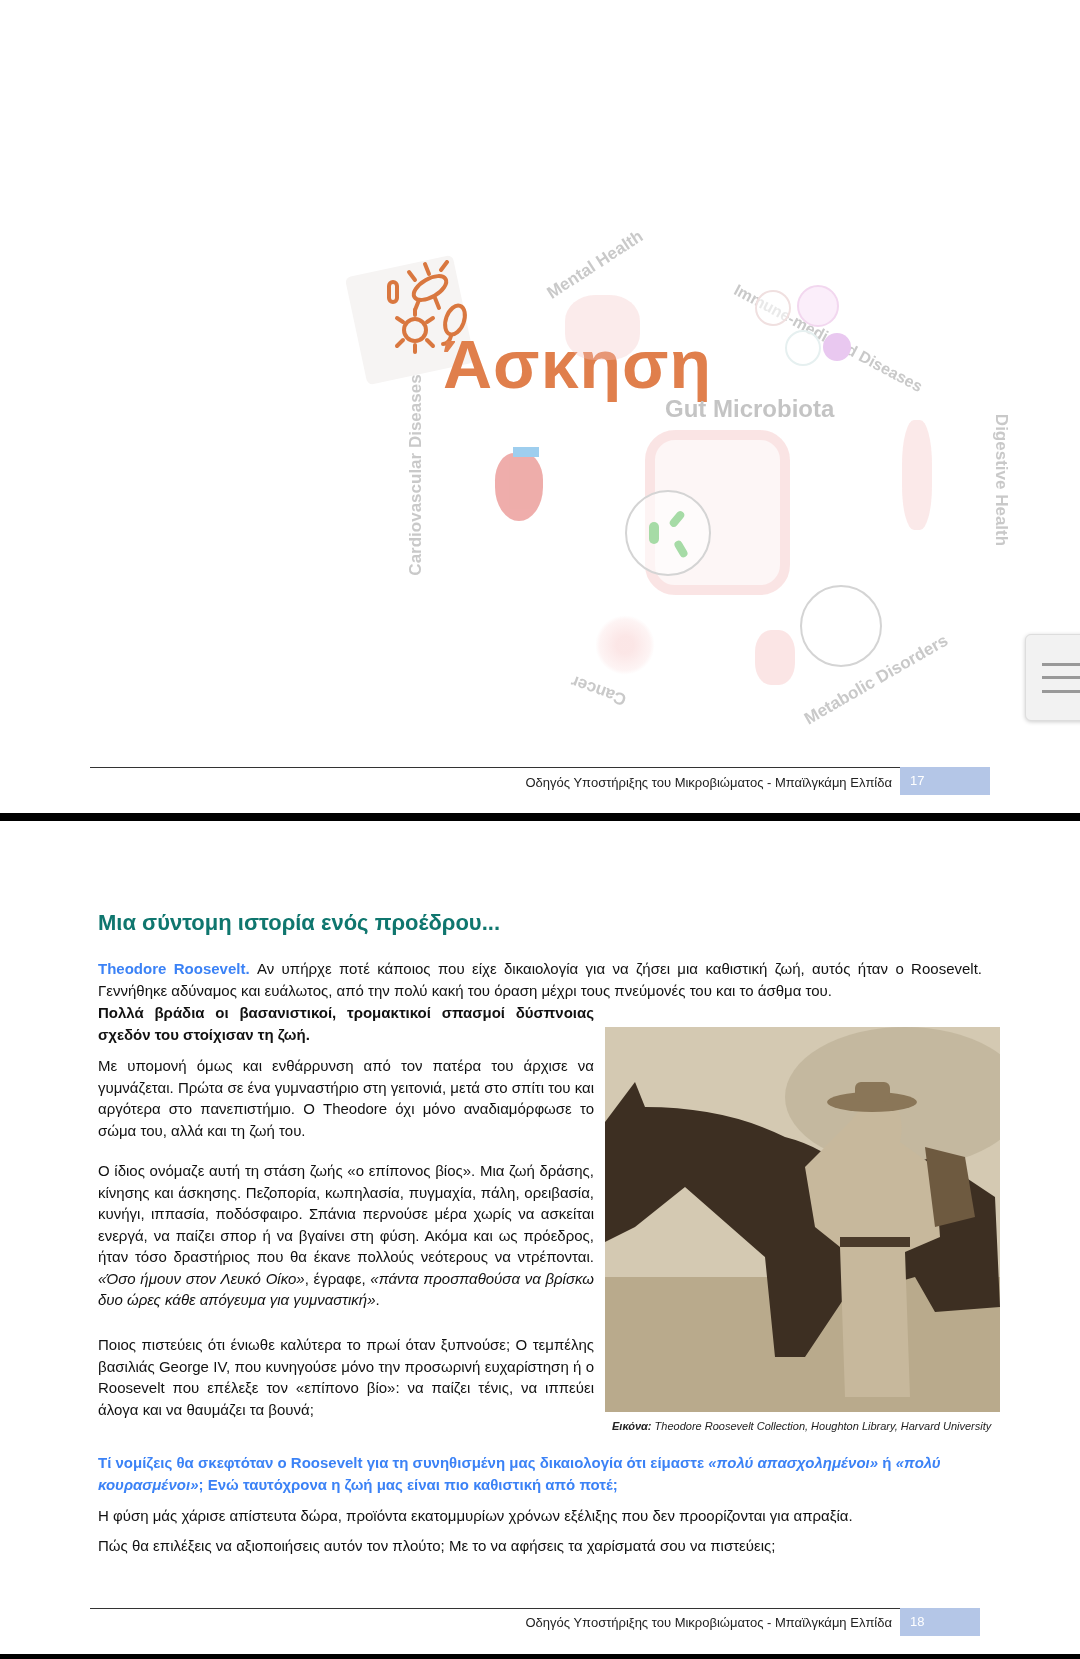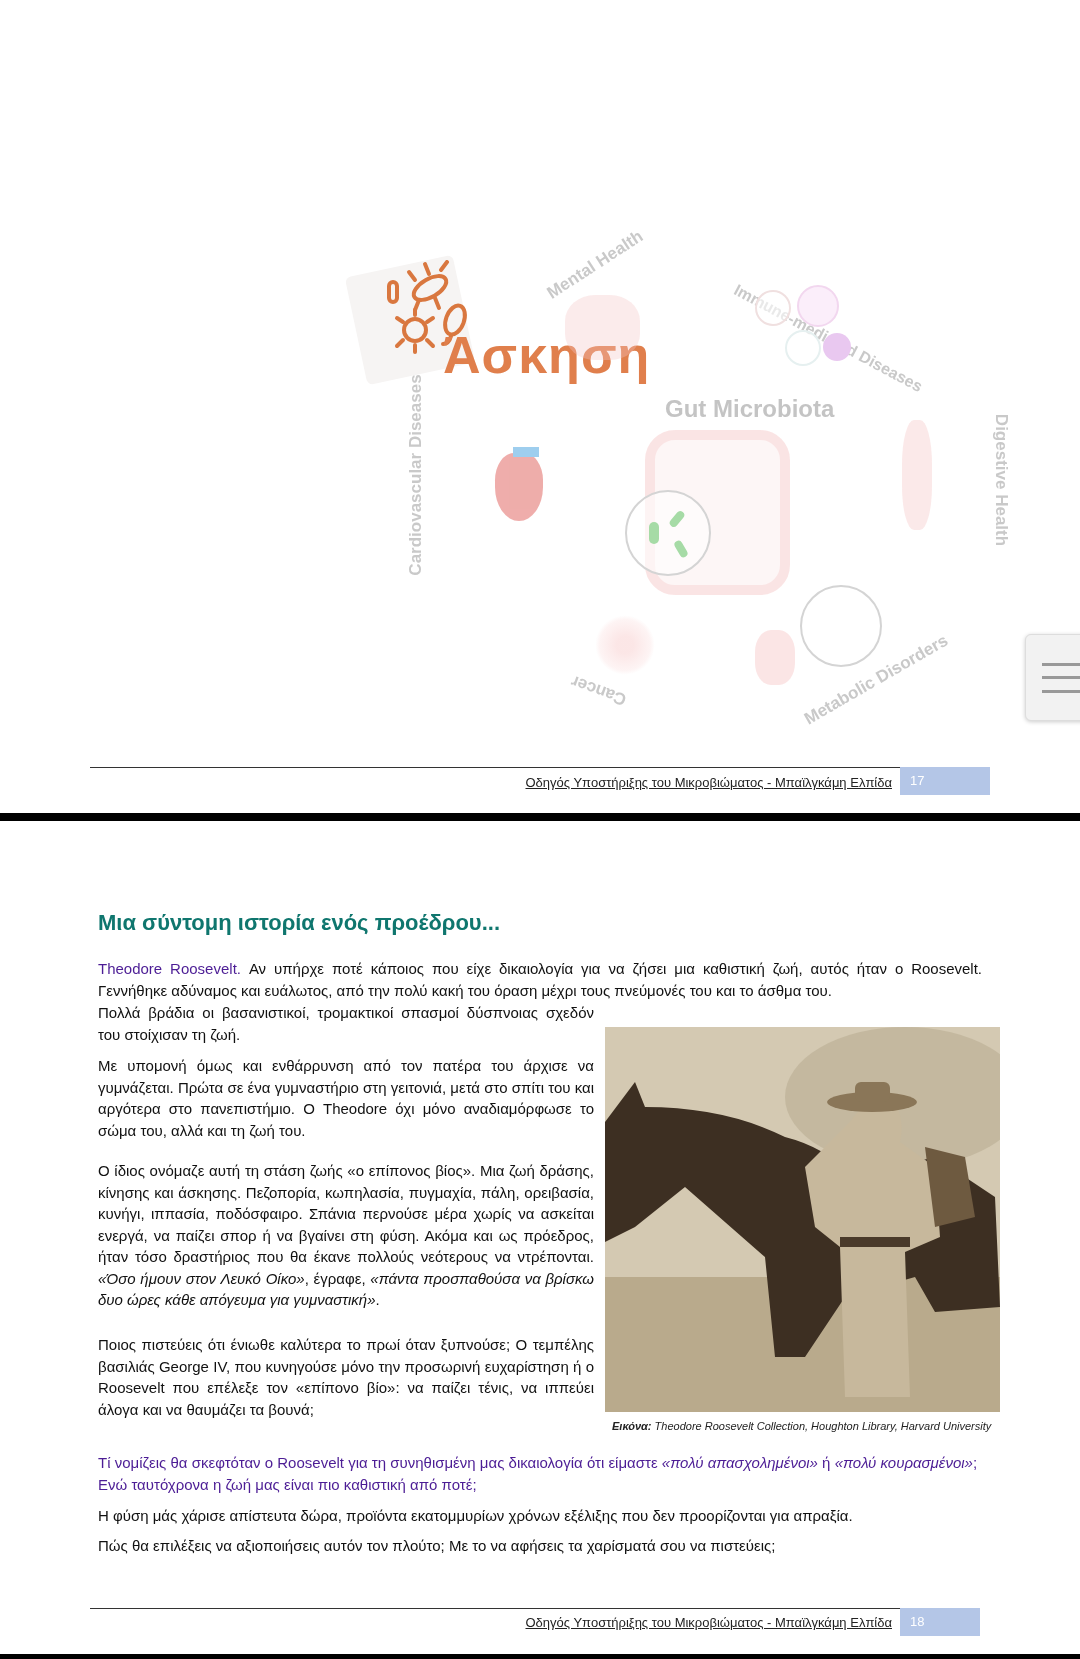--- a/index.html
+++ b/index.html
@@ -3,42 +3,42 @@
 <meta charset="utf-8">
 <style>
   html, body { margin:0; padding:0; background:#ffffff; }
   body { width:1080px; height:1659px; position:relative; overflow:hidden; font-family:"Liberation Sans", sans-serif; color:#111; }
   .abs { position:absolute; }
 
   
   .diagram { left:355px; top:225px; width:640px; height:520px; }
   .diag-bg { left:0; top:40px; width:110px; height:110px; background:#f6f4f3; transform:rotate(-12deg); border-radius:6px; }
   .bugs { left:30px; top:35px; width:90px; height:100px; }
-  .page-title { left:88px; top:100px; font-size:52px; font-weight:bold; color:#e07f4c; letter-spacing:1px; }
+  .page-title { left:88px; top:100px; font-size:68px; font-weight:bold; color:#e07f4c; letter-spacing:1px; }
   .lbl { color:#c9c9c9; font-size:17px; font-weight:bold; white-space:nowrap; }
   .lbl-mental { left:185px; top:30px; transform:rotate(-33deg); }
   .lbl-immune { left:380px; top:55px; transform:rotate(28deg); transform-origin:left center; font-size:16px; }
   .lbl-gut { left:310px; top:170px; font-size:24px; color:#c4c4c4; }
   .lbl-cardio { left:-40px; top:240px; transform:rotate(-90deg); }
   .lbl-digest { left:580px; top:245px; transform:rotate(90deg); }
   .lbl-cancer { left:215px; top:455px; transform:rotate(200deg); }
   .lbl-metab { left:440px; top:445px; transform:rotate(-30deg); }
   .circle { border:2px solid #d4d4d4; border-radius:50%; background:rgba(255,255,255,.6); }
   .ill { border-radius:40%; opacity:.35; }
 
   .footer-line { height:1px; background:#333; }
-  .footer-text { font-family:"Liberation Sans", sans-serif; font-size:13px; color:#222; text-align:right; white-space:nowrap;text-decoration:underline; }
+  .footer-text { font-family:"Liberation Sans", sans-serif; font-size:13px; color:#222; text-align:right; white-space:nowrap; }
   .pagenum { background:#b4c6e7; color:#fff; font-size:13px; padding-left:10px; box-sizing:border-box; line-height:28px; }
 
   .sep-bar { left:0; width:1080px; background:#000; }
 
   
   .h18 { left:98px; top:910px; font-size:22px; font-weight:bold; color:#0f766e; }
   .para { font-size:15px; line-height:21.5px; color:#111; text-align:justify; }
-  .orange { color:#4c1d95; font-weight:normal; }
+  .orange { color:#3b82f6; font-weight:bold; }
   .it { font-style:italic; }
   .photo { left:605px; top:1027px; width:395px; height:385px; background:linear-gradient(180deg,#d8cfbe 0%,#cfc4ad 40%,#c1b399 100%); overflow:hidden; }
   .caption { left:612px; top:1420px; font-size:11px; font-style:italic; color:#222; white-space:nowrap; }
   .floating-menu { left:1025px; top:634px; width:70px; height:85px; background:#f2f2f2; border:1px solid #ddd; border-radius:6px; box-shadow:0 1px 4px rgba(0,0,0,.2); }
   .floating-menu span { position:absolute; left:16px; width:40px; height:3px; background:#999; }
 </style>
 </head>
 <body>
 
 <div class="abs diagram">
@@ -109,21 +109,21 @@
   <span style="top:55px;"></span>
 </div>
 
 <div class="abs sep-bar" style="top:813px;height:8px;"></div>
 
 <div class="abs h18">Μια σύντομη ιστορία ενός προέδρου...</div>
 
 <div class="abs para" style="left:98px;top:958px;width:884px;">
   <span class="orange">Theodore Roosevelt.</span><span> Αν υπήρχε ποτέ κάποιος που είχε δικαιολογία για να ζήσει μια καθιστική ζωή, αυτός ήταν ο Roosevelt. Γεννήθηκε αδύναμος και ευάλωτος, από την πολύ κακή του όραση μέχρι τους πνεύμονές του και το άσθμα του.</span>
 </div>
-<div class="abs para" style="left:98px;top:1002px;width:496px;">Πολλά βράδια οι βασανιστικοί, τρομακτικοί σπασμοί δύσπνοιας σχεδόν του στοίχισαν τη ζωή.</div>
+<div class="abs para" style="left:98px;top:1002px;width:496px;font-weight:bold;">Πολλά βράδια οι βασανιστικοί, τρομακτικοί σπασμοί δύσπνοιας σχεδόν του στοίχισαν τη ζωή.</div>
 
 <div class="abs para" style="left:98px;top:1055px;width:496px;">Με υπομονή όμως και ενθάρρυνση από τον πατέρα του άρχισε να γυμνάζεται. Πρώτα σε ένα γυμναστήριο στη γειτονιά, μετά στο σπίτι του και αργότερα στο πανεπιστήμιο. Ο Theodore όχι μόνο αναδιαμόρφωσε το σώμα του, αλλά και τη ζωή του.</div>
 
 <div class="abs para" style="left:98px;top:1151px;width:496px;margin-top:9px;">
   <span>Ο ίδιος ονόμαζε αυτή τη στάση ζωής «ο επίπονος βίος». Μια ζωή δράσης, κίνησης και άσκησης. Πεζοπορία, κωπηλασία, πυγμαχία, πάλη, ορειβασία, κυνήγι, ιππασία, ποδόσφαιρο. Σπάνια περνούσε μέρα χωρίς να ασκείται ενεργά, να παίζει σπορ ή να βγαίνει στη φύση. Ακόμα και ως πρόεδρος, ήταν τόσο δραστήριος που θα έκανε πολλούς νεότερους να ντρέπονται. </span><span class="it">«Όσο ήμουν στον Λευκό Οίκο»</span><span>, έγραφε, </span><span class="it">«πάντα προσπαθούσα να βρίσκω δυο ώρες κάθε απόγευμα για γυμναστική»</span><span>.</span>
 </div>
 
 <div class="abs para" style="left:98px;top:1334px;width:496px;">Ποιος πιστεύεις ότι ένιωθε καλύτερα το πρωί όταν ξυπνούσε; Ο τεμπέλης βασιλιάς George IV, που κυνηγούσε μόνο την προσωρινή ευχαρίστηση ή ο  Roosevelt που επέλεξε τον «επίπονο βίο»: να παίζει τένις, να ιππεύει άλογα και να θαυμάζει τα βουνά;</div>
 
 <div class="abs photo">

